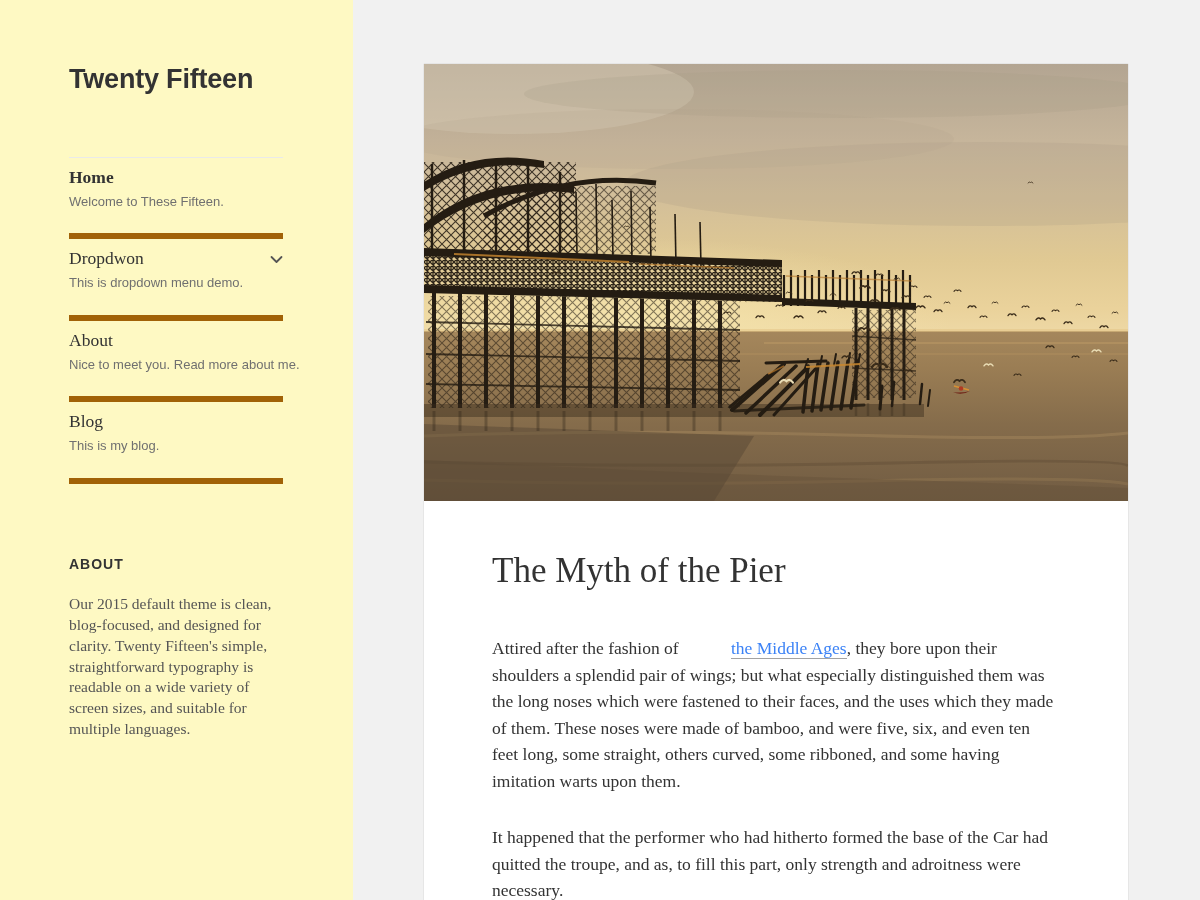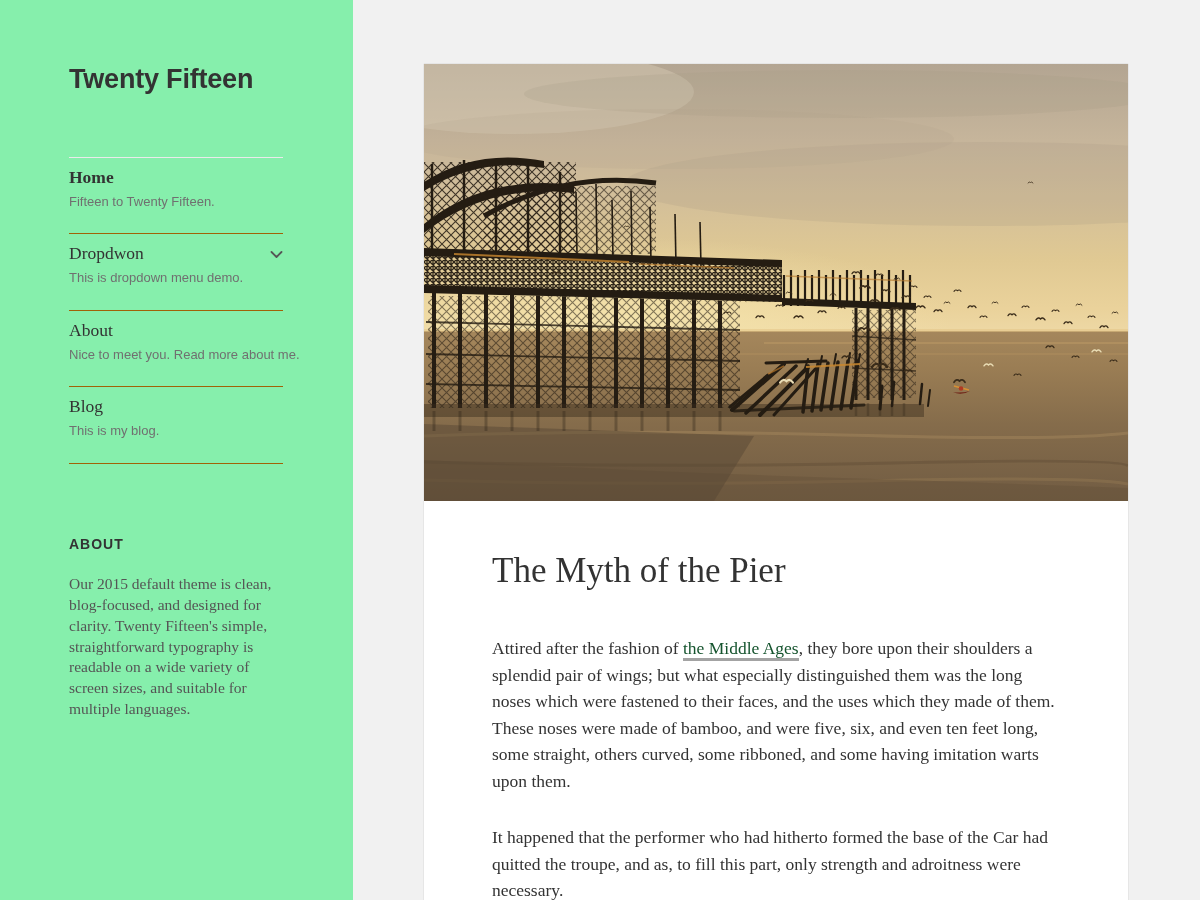--- a/index.html
+++ b/index.html
@@ -8,29 +8,29 @@
   body {
     width:1200px; height:900px; overflow:hidden; position:relative;
     background:#f1f1f1;
     font-family:"Liberation Sans", sans-serif;
     -webkit-font-smoothing:antialiased;
   }
 
   
   .sidebar {
     position:absolute; left:0; top:0; width:353px; height:900px;
-    background:#86efac; padding:64px 68px 0 69px;
+    background:#fef9c3; padding:64px 68px 0 69px;
   }
   .site-title { margin:0; font-size:27px; font-weight:700; color:#333; line-height:1.15; letter-spacing:-0.2px; }
   .site-title a { color:#333; text-decoration:none; }
   .site-description { margin:12px 0 0; width:205px; font-size:15px; line-height:1.45; color:#707070; }
 
   .site-nav { margin-top:62px; }
   .site-nav ul { list-style:none; margin:0; padding:0; border-top:1px solid #eaeaea; width:214px; }
-  .site-nav li { border-bottom:1px solid #a16207; padding:9px 0 23px; position:relative; }
+  .site-nav li { border-bottom:6px solid #a16207; padding:9px 0 23px; position:relative; }
   .nav-label {
     font-family:"Liberation Serif","DejaVu Serif",serif;
     font-size:17.5px; color:#333; text-decoration:none; line-height:1.25; display:inline-block;
   }
   .nav-item.current .nav-label { font-weight:700; }
   .nav-desc { margin-top:4px; font-size:13px; line-height:1.35; color:#707070; white-space:nowrap; }
   .dropdown-toggle {
     position:absolute; right:-6px; top:8px; width:26px; height:24px;
     background:none; border:none; padding:0; cursor:pointer;
   }
@@ -55,35 +55,35 @@
     font-family:"Liberation Serif","DejaVu Serif",serif;
     font-size:35px; font-weight:400; color:#333; line-height:1.2;
   }
   .entry-content {
     margin:0 68px; color:#333;
     font-family:"Liberation Serif","DejaVu Serif",serif;
     font-size:17.5px; line-height:26.5px;
   }
   .entry-content p.p1 { margin:43px 0 0; }
   .entry-content p.p2 { margin:30px 0 0; }
-  .content-link { color:#14532d; text-decoration:none; border-bottom:3px solid #a3a3a3; }
+  .content-link { color:#3b82f6; text-decoration:none; border-bottom:1px solid #a3a3a3;margin-left:48px; }
 </style>
 </head>
 <body>
 
 <aside class="sidebar">
   <h1 class="site-title">
     <a href="#">Twenty Fifteen</a>
   </h1>
 
   <nav class="site-nav">
     <ul>
       <li class="nav-item current">
         <a href="#" class="nav-label">Home</a>
-        <div class="nav-desc">Fifteen to Twenty Fifteen.</div>
+        <div class="nav-desc">Welcome to These Fifteen.</div>
       </li>
       <li class="nav-item">
         <a href="#" class="nav-label">Dropdwon</a>
         <button class="dropdown-toggle">
           <svg width="13" height="9" viewBox="0 0 13 9">
             <polyline points="1.5,2 6.5,7 11.5,2" fill="none" stroke="#555" stroke-width="1.8" stroke-linecap="round" stroke-linejoin="round"></polyline>
           </svg>
         </button>
         <div class="nav-desc">This is dropdown menu demo.</div>
       </li>

